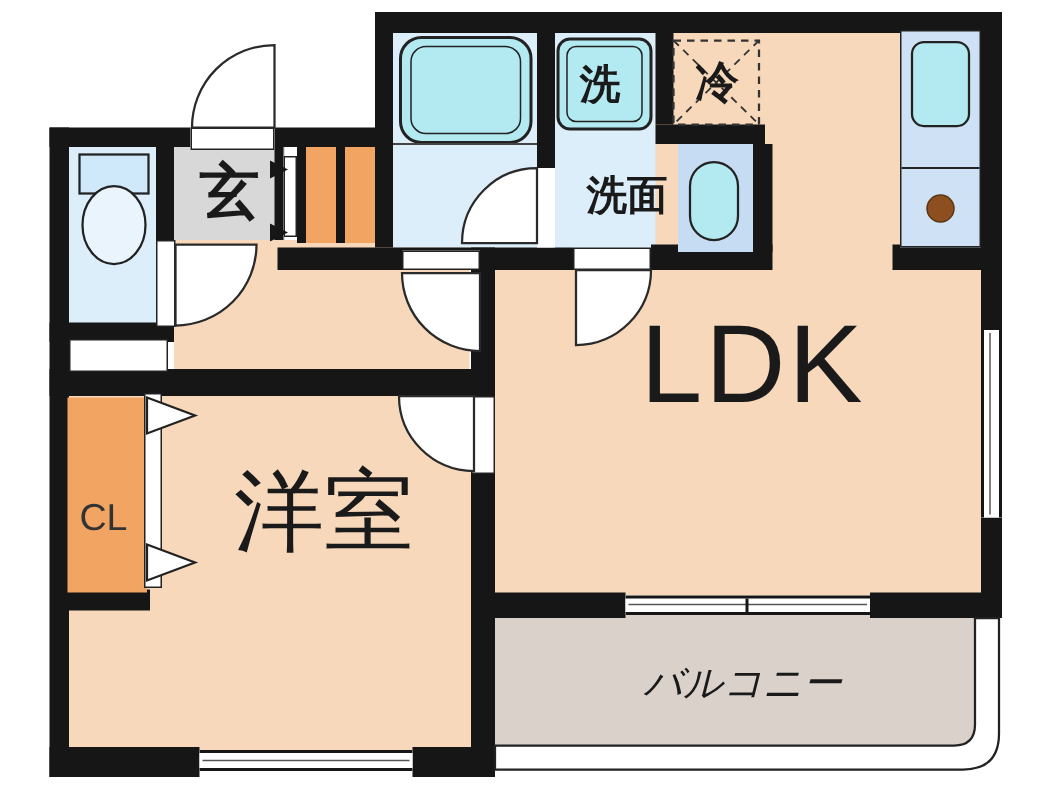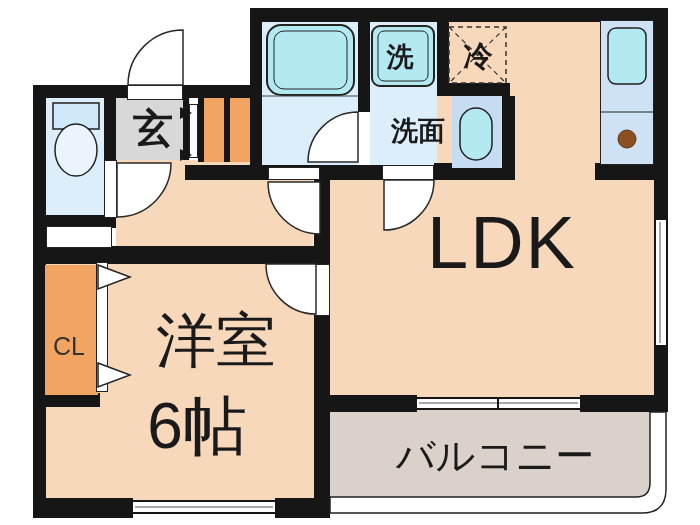--- a/index.html
+++ b/index.html
@@ -122,21 +122,20 @@
     <line x1="660" y1="222" x2="660" y2="343" stroke="#555" stroke-width="1"></line>
     <line x1="419" y1="403" x2="578" y2="403" stroke="#555" stroke-width="1"></line>
     <line x1="498" y1="399" x2="498" y2="408" stroke="#161616" stroke-width="2"></line>
     <line x1="135" y1="507" x2="273" y2="507" stroke="#555" stroke-width="1"></line>
 
     <path d="M330,513 L642,513 Q666,513 666,489 L666,412 L650,412 L650,483 Q650,497 636,497 L330,497 Z" fill="#ffffff" stroke="#222" stroke-width="1.5"></path>
   </svg>
 
   <div class="label" style="left:478px;top:243px;font-size:74px;letter-spacing:2px;margin-left:24px;">LDK</div>
   <div class="label" style="left:216px;top:341px;font-size:60px;">洋室</div>
-  <div class="label" style="left:197px;top:426px;font-size:64px;">6帖</div>
-  <div class="label" style="left:495px;top:455px;font-size:39px;">バルコニー</div>
+  <div class="label" style="left:495px;top:455px;font-size:26px;font-style:italic;">バルコニー</div>
   <div class="label" style="left:153px;top:128px;font-size:40px;font-weight:600;">玄</div>
   <div class="label" style="left:400px;top:57px;font-size:27px;font-weight:600;">洗</div>
   <div class="label" style="left:478px;top:56px;font-size:29px;font-weight:600;">冷</div>
   <div class="label" style="left:418px;top:131px;font-size:27px;font-weight:600;">洗面</div>
   <div class="label" style="left:69px;top:318px;font-size:25px;color:#333;margin-top:28px;">CL</div>
 
 </div>
 
 </body></html>

